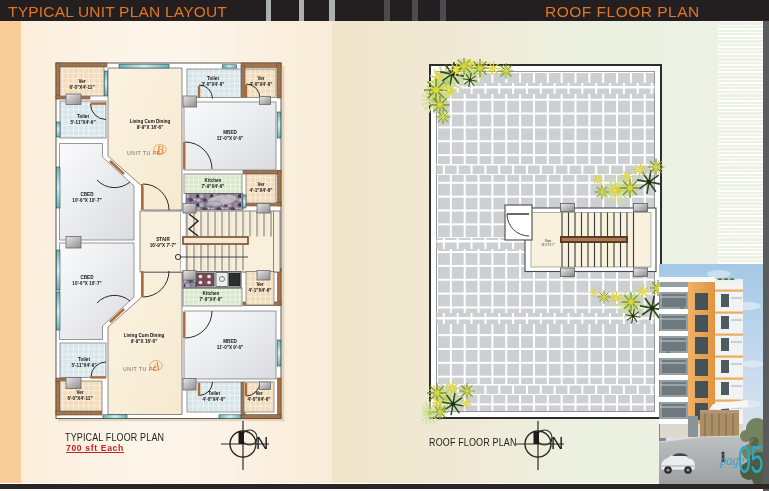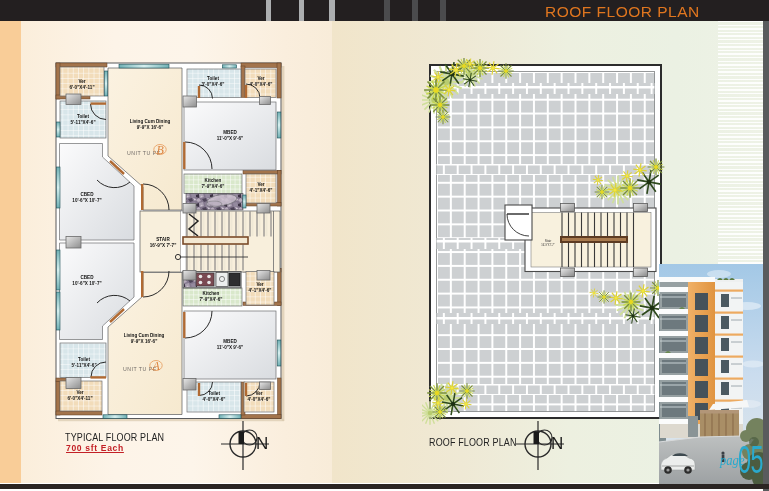--- a/index.html
+++ b/index.html
@@ -26,20 +26,21 @@
 </head>
 <body>
 <div id="page">
   <div id="header" class="abs"></div>
   <div class="hbar" style="left:265.5px;width:5.5px;background:#acaeb0;"></div>
   <div class="hbar" style="left:298.5px;width:5.5px;background:#acaeb0;"></div>
   <div class="hbar" style="left:329px;width:5.5px;background:#acaeb0;"></div>
   <div class="hbar" style="left:384px;width:5.5px;background:#4b4b4d;"></div>
   <div class="hbar" style="left:412px;width:5.5px;background:#4b4b4d;"></div>
   <div class="hbar" style="left:440px;width:6px;background:#4b4b4d;"></div>
+  <div id="htitle1" class="abs">TYPICAL UNIT PLAN LAYOUT</div>
   <div id="htitle2" class="abs">ROOF FLOOR PLAN</div>
   <div id="lstrip" class="abs"></div>
   <div id="lpanel" class="abs"></div>
   <div id="mpanel" class="abs"></div>
   <div id="stripes" class="abs"></div>
   <div id="rstrip" class="abs"></div>
 
   <svg class="abs" style="left:48px;top:56px" width="242" height="368" viewBox="48 56 242 368">
     <defs>
       <pattern id="peachT" patternUnits="userSpaceOnUse" width="5.2" height="5.2">

